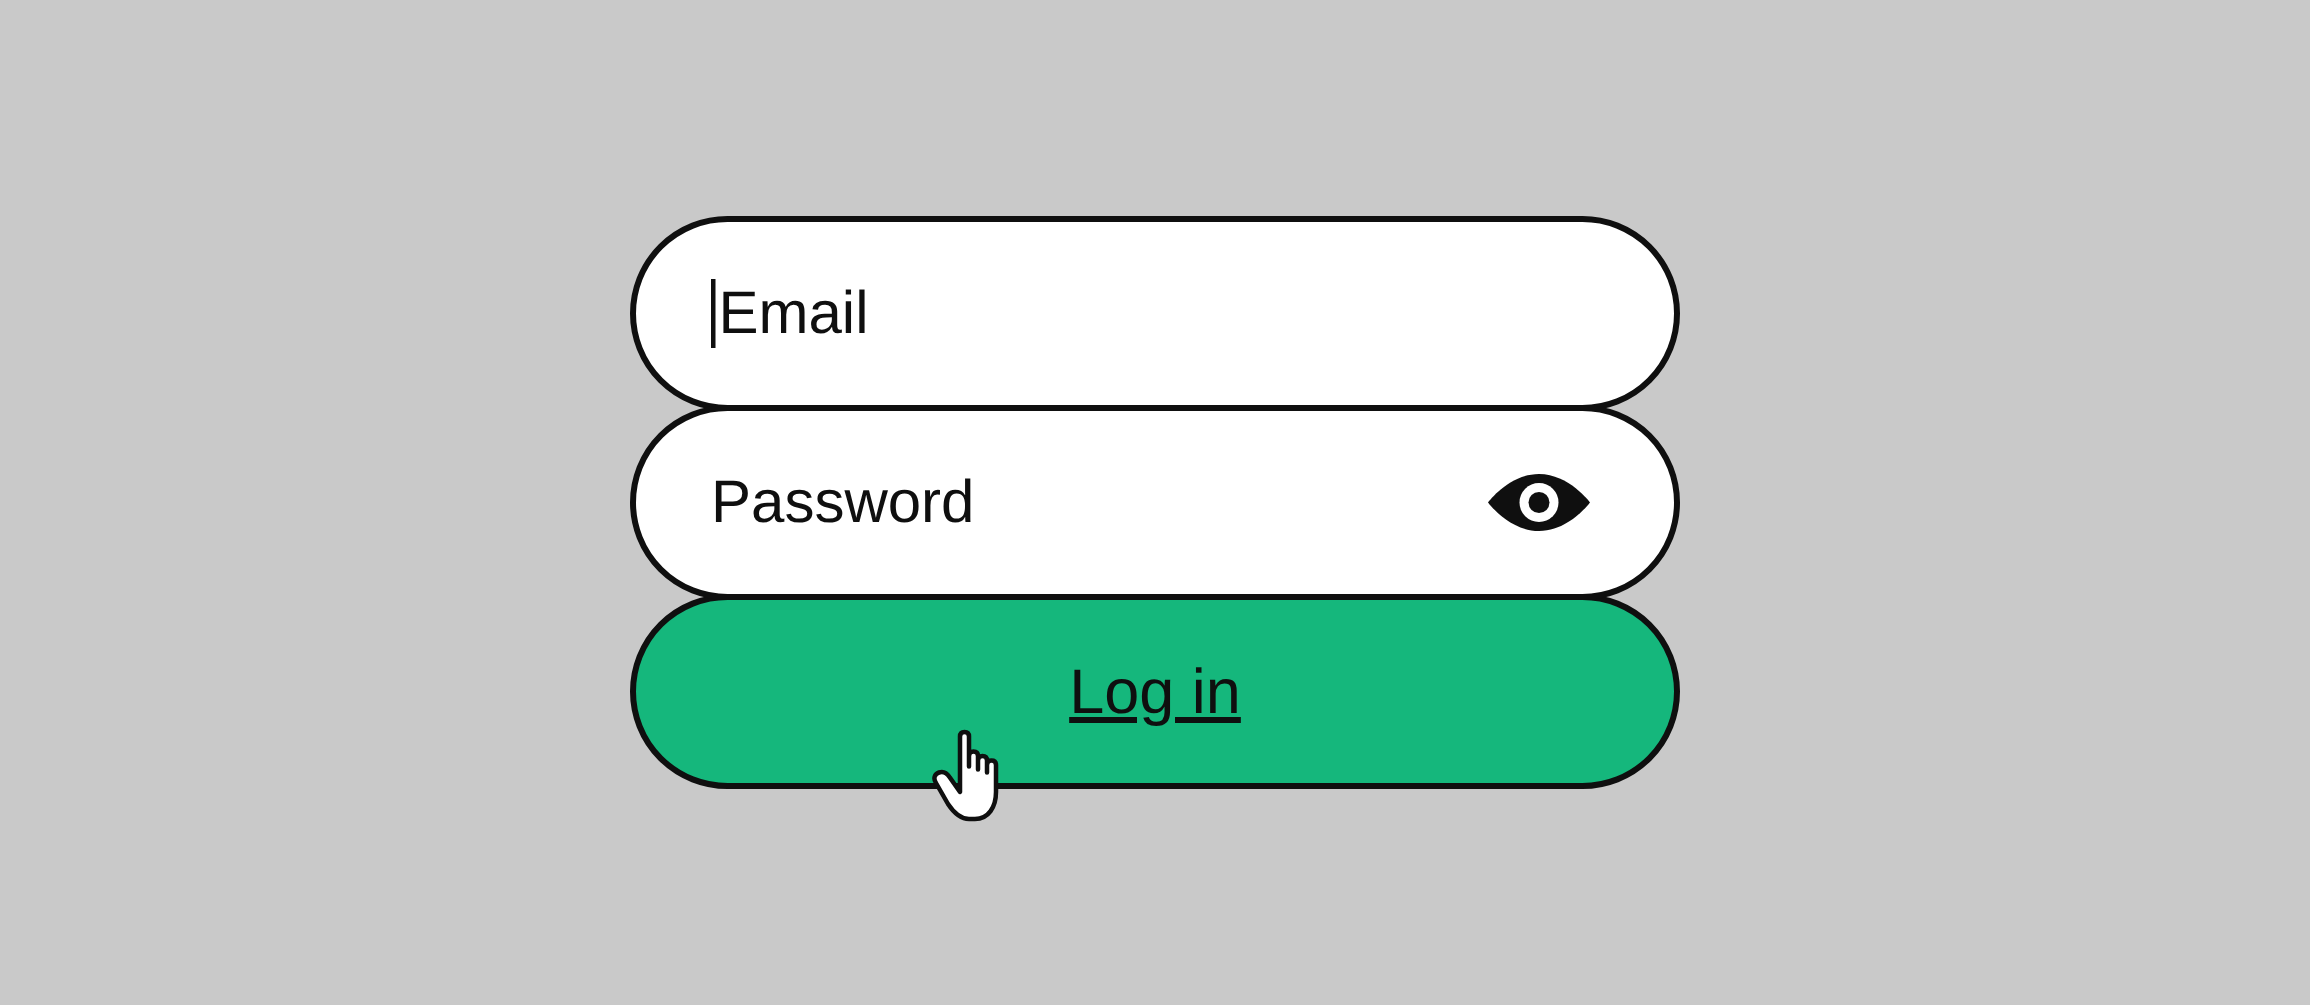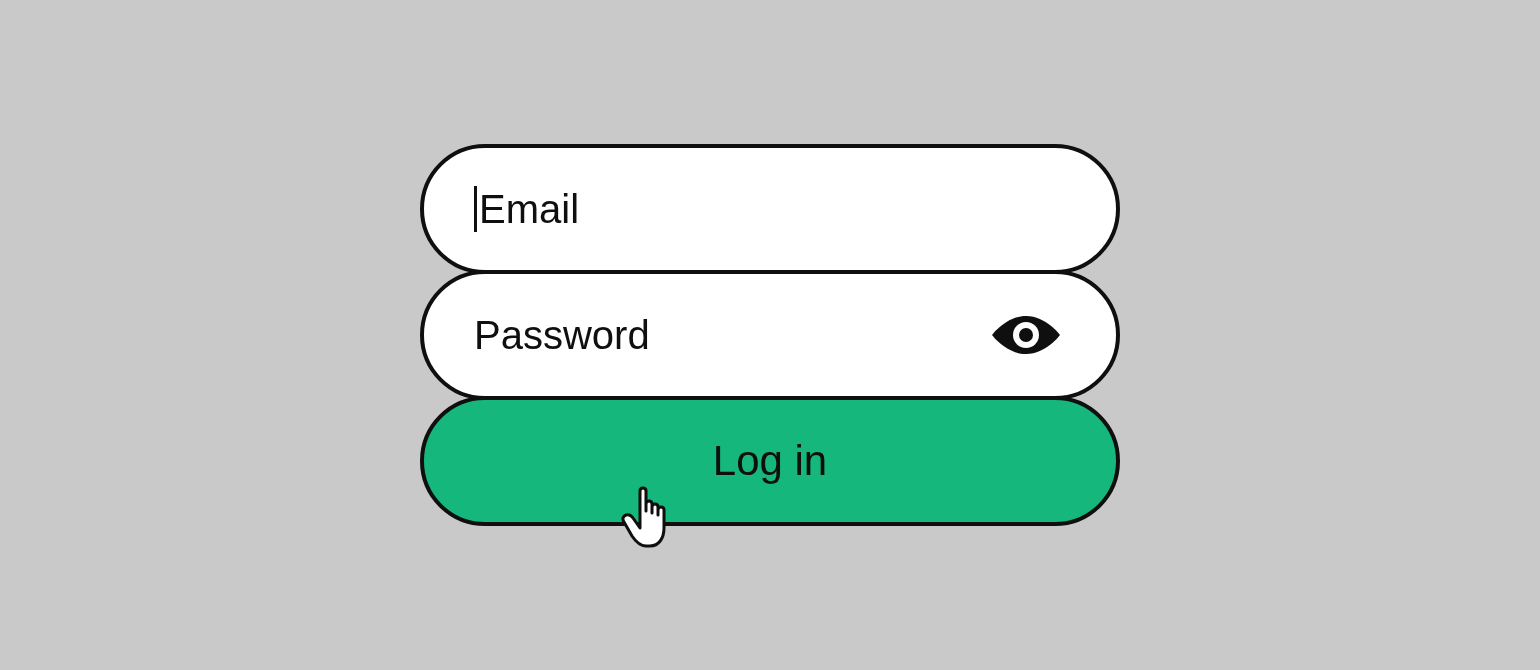--- a/index.html
+++ b/index.html
@@ -93,20 +93,21 @@
       width: 100%;
       display: flex;
       align-items: center;
       justify-content: center;
       font-size: 42px;
       font-weight: 500;
       color: #0f0f0f;
       cursor: pointer;
       margin-top: -4px;
       font-family: inherit;
+      text-decoration: underline;
     }
     .cursor-icon {
       position: absolute;
       bottom: -30px;
       left: 200px;
       width: 60px;
       height: 70px;
       pointer-events: none;
       z-index: 10;
     }

